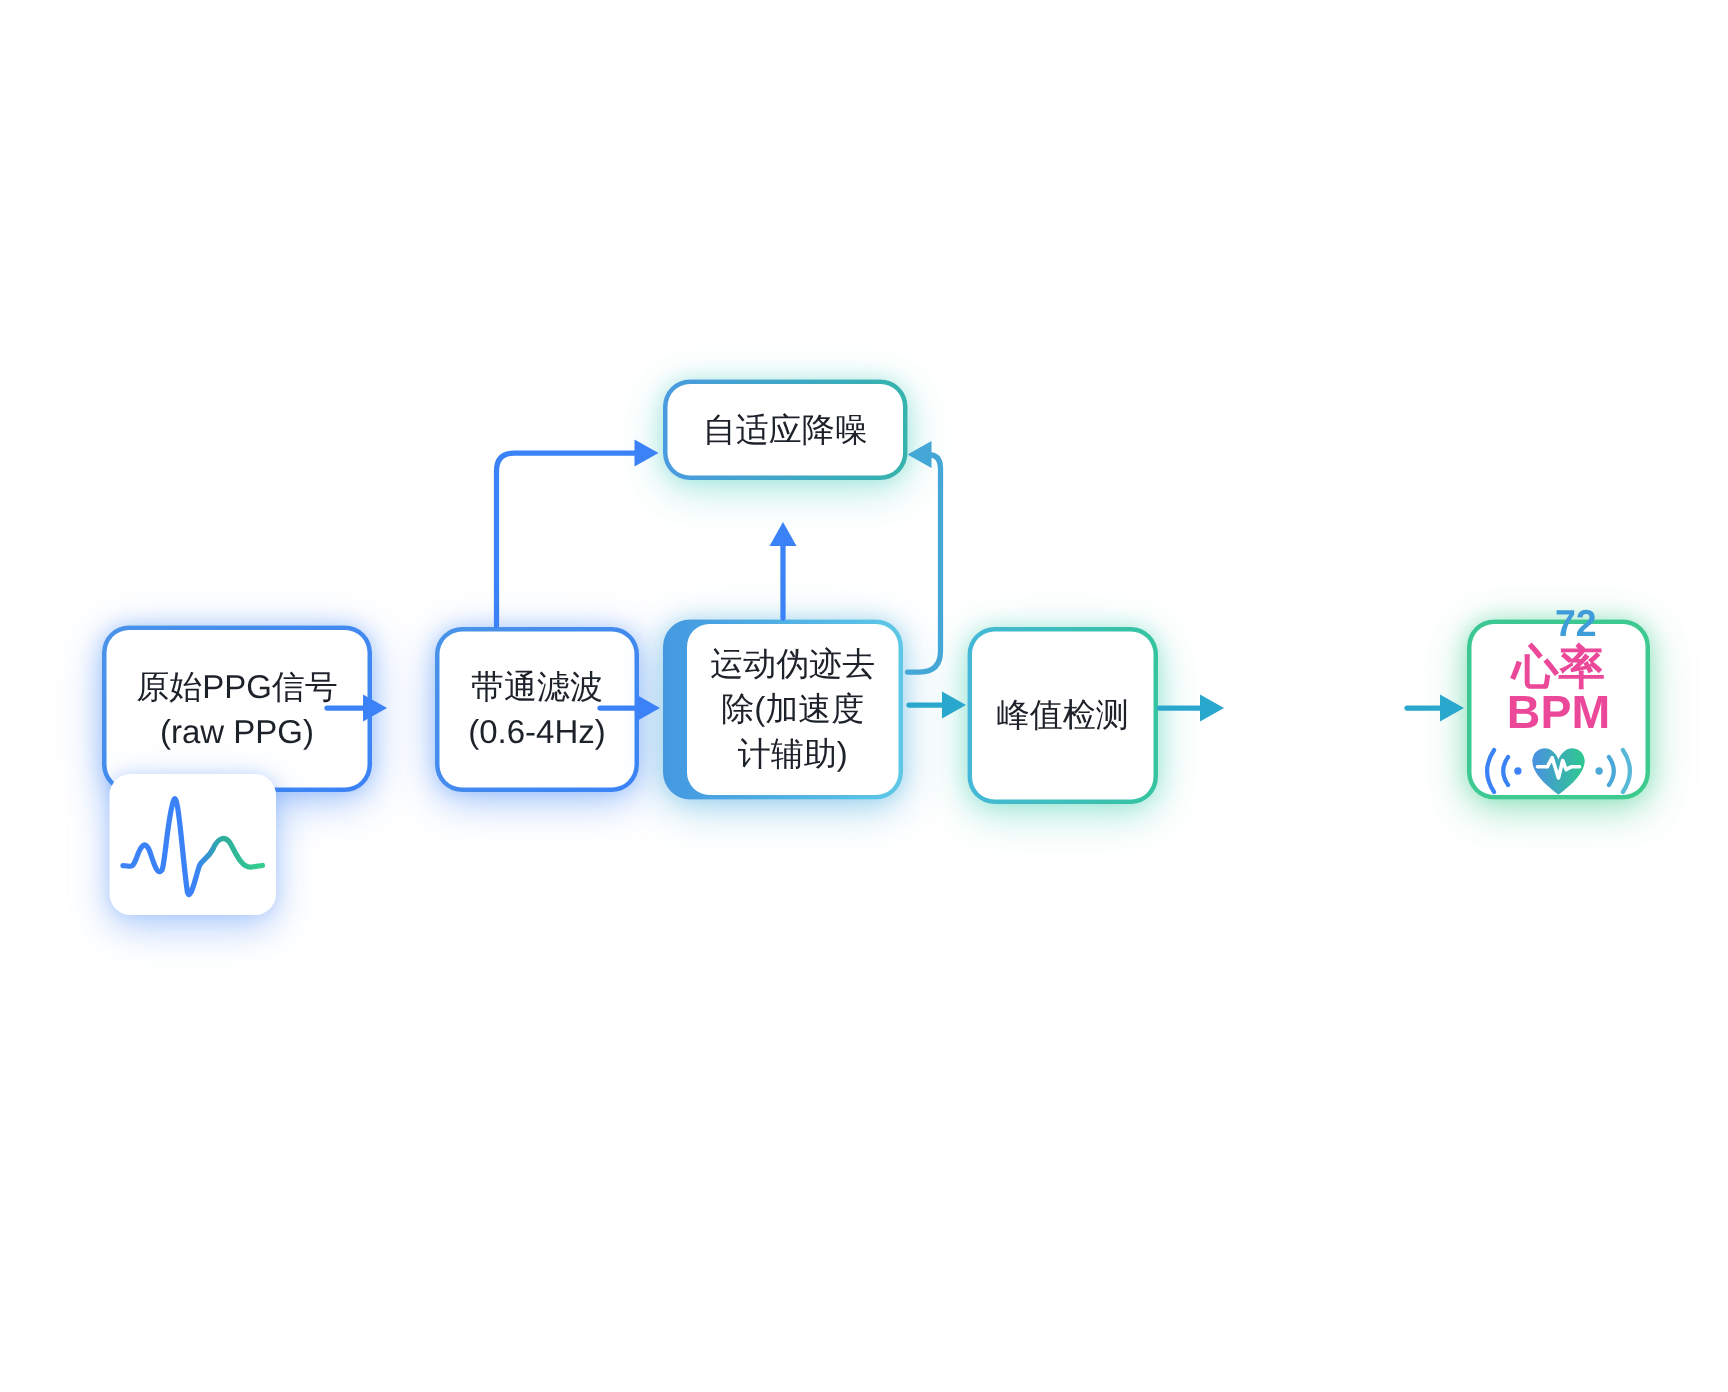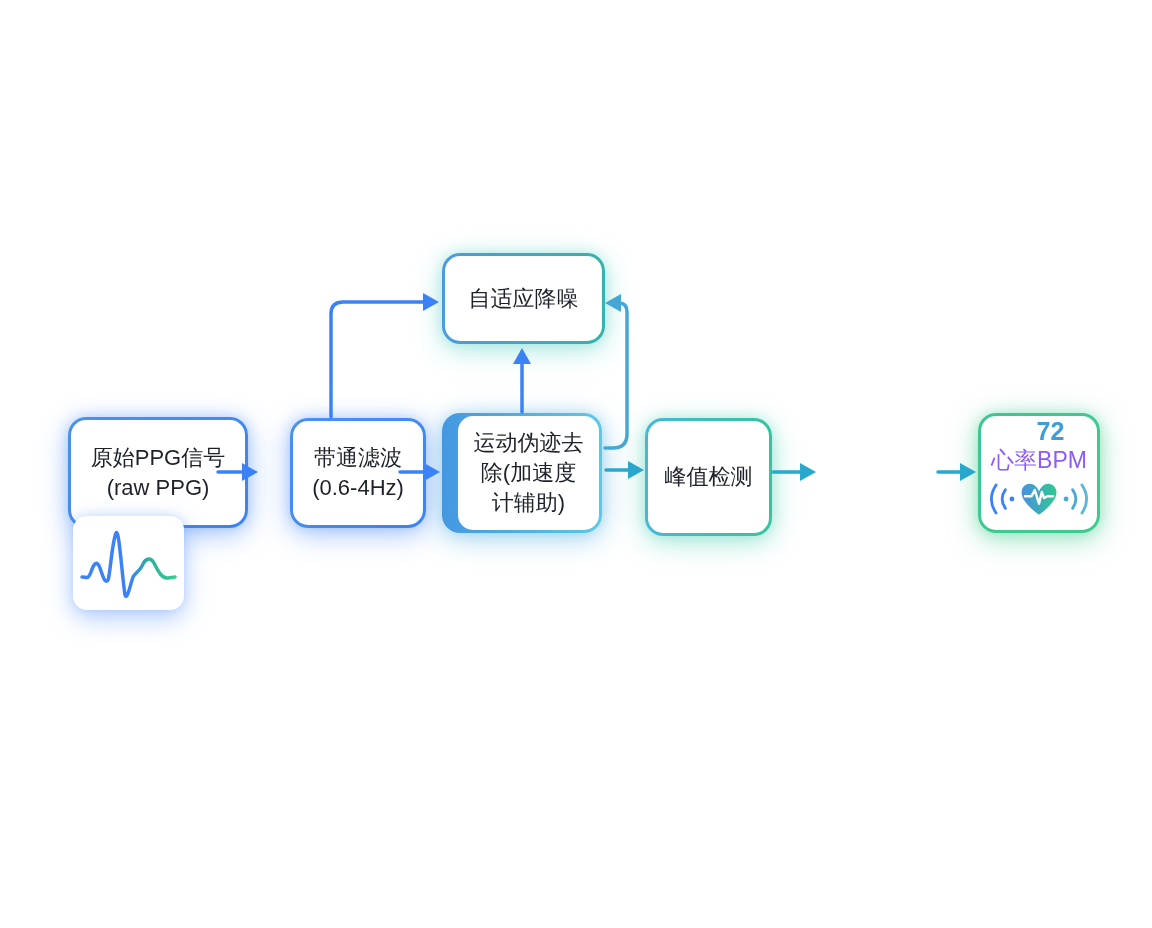--- a/index.html
+++ b/index.html
@@ -29,28 +29,28 @@
     font-weight: 500; color: #1d2129;
   }
   .b-blue   { background: linear-gradient(135deg,#4a93e8,#3b82f6); box-shadow: 0 6px 28px rgba(59,130,246,.45), 0 0 12px rgba(59,130,246,.25); margin-left: 30px; }
   .b-bluecyan { background: linear-gradient(to right,#4498e0,#5ec8e6); box-shadow: 0 6px 28px rgba(64,169,221,.45), 0 0 12px rgba(64,169,221,.25); }
   .b-blueteal { background: linear-gradient(to right,#4a9be0,#35b3ac); box-shadow: 0 6px 28px rgba(52,199,186,.40), 0 0 12px rgba(52,199,186,.22); }
   .b-cyangreen { background: linear-gradient(to right,#45b8d8,#35c49e); box-shadow: 0 6px 28px rgba(44,199,168,.42), 0 0 12px rgba(44,199,168,.22); }
   .b-green  { background: linear-gradient(135deg,#3cc793,#3ecb8e); box-shadow: 0 6px 28px rgba(62,203,142,.50), 0 0 12px rgba(62,203,142,.28); }
 
   #node-raw       { left: 38px;  top: 417px; width: 180px; height: 111px; }
   #node-bandpass  { left: 260px; top: 418px; width: 136px; height: 110px; }
-  #node-adaptive  { left: 442px; top: 253px; width: 163px; height: 91px;  }
+  #node-adaptive  { left: 442px; top: 253px; width: 163px; height: 67px;  }
   #node-motion    { left: 442px; top: 413px; width: 160px; height: 120px; padding-left: 16px; }
   #node-peak      { left: 645px; top: 418px; width: 127px; height: 118px; }
   #node-rr        { left: 817px; top: 418px; width: 120px; height: 110px; }
   #node-bpm       { left: 978px; top: 413px; width: 122px; height: 120px; }
 
   .bpm-value { font-size: 25px; line-height: 28px; font-weight: 700; color: #3e9cd8; margin-left: 23px; }
-  .bpm-label { font-size: 23px; line-height: 30px; font-weight: 400; color: #8b5cf6; }
+  .bpm-label { font-size: 31px; line-height: 30px; font-weight: 700; color: #ec4899; }
   .bpm-icon  { margin-top: 2px; }
 
   .wave-card {
     position: absolute;
     left: 73px; top: 516px;
     width: 111px; height: 94px;
     background: #ffffff;
     border-radius: 14px;
     z-index: 4;
     box-shadow: 0 8px 26px rgba(59,130,246,.40), 0 0 10px rgba(59,130,246,.18);

